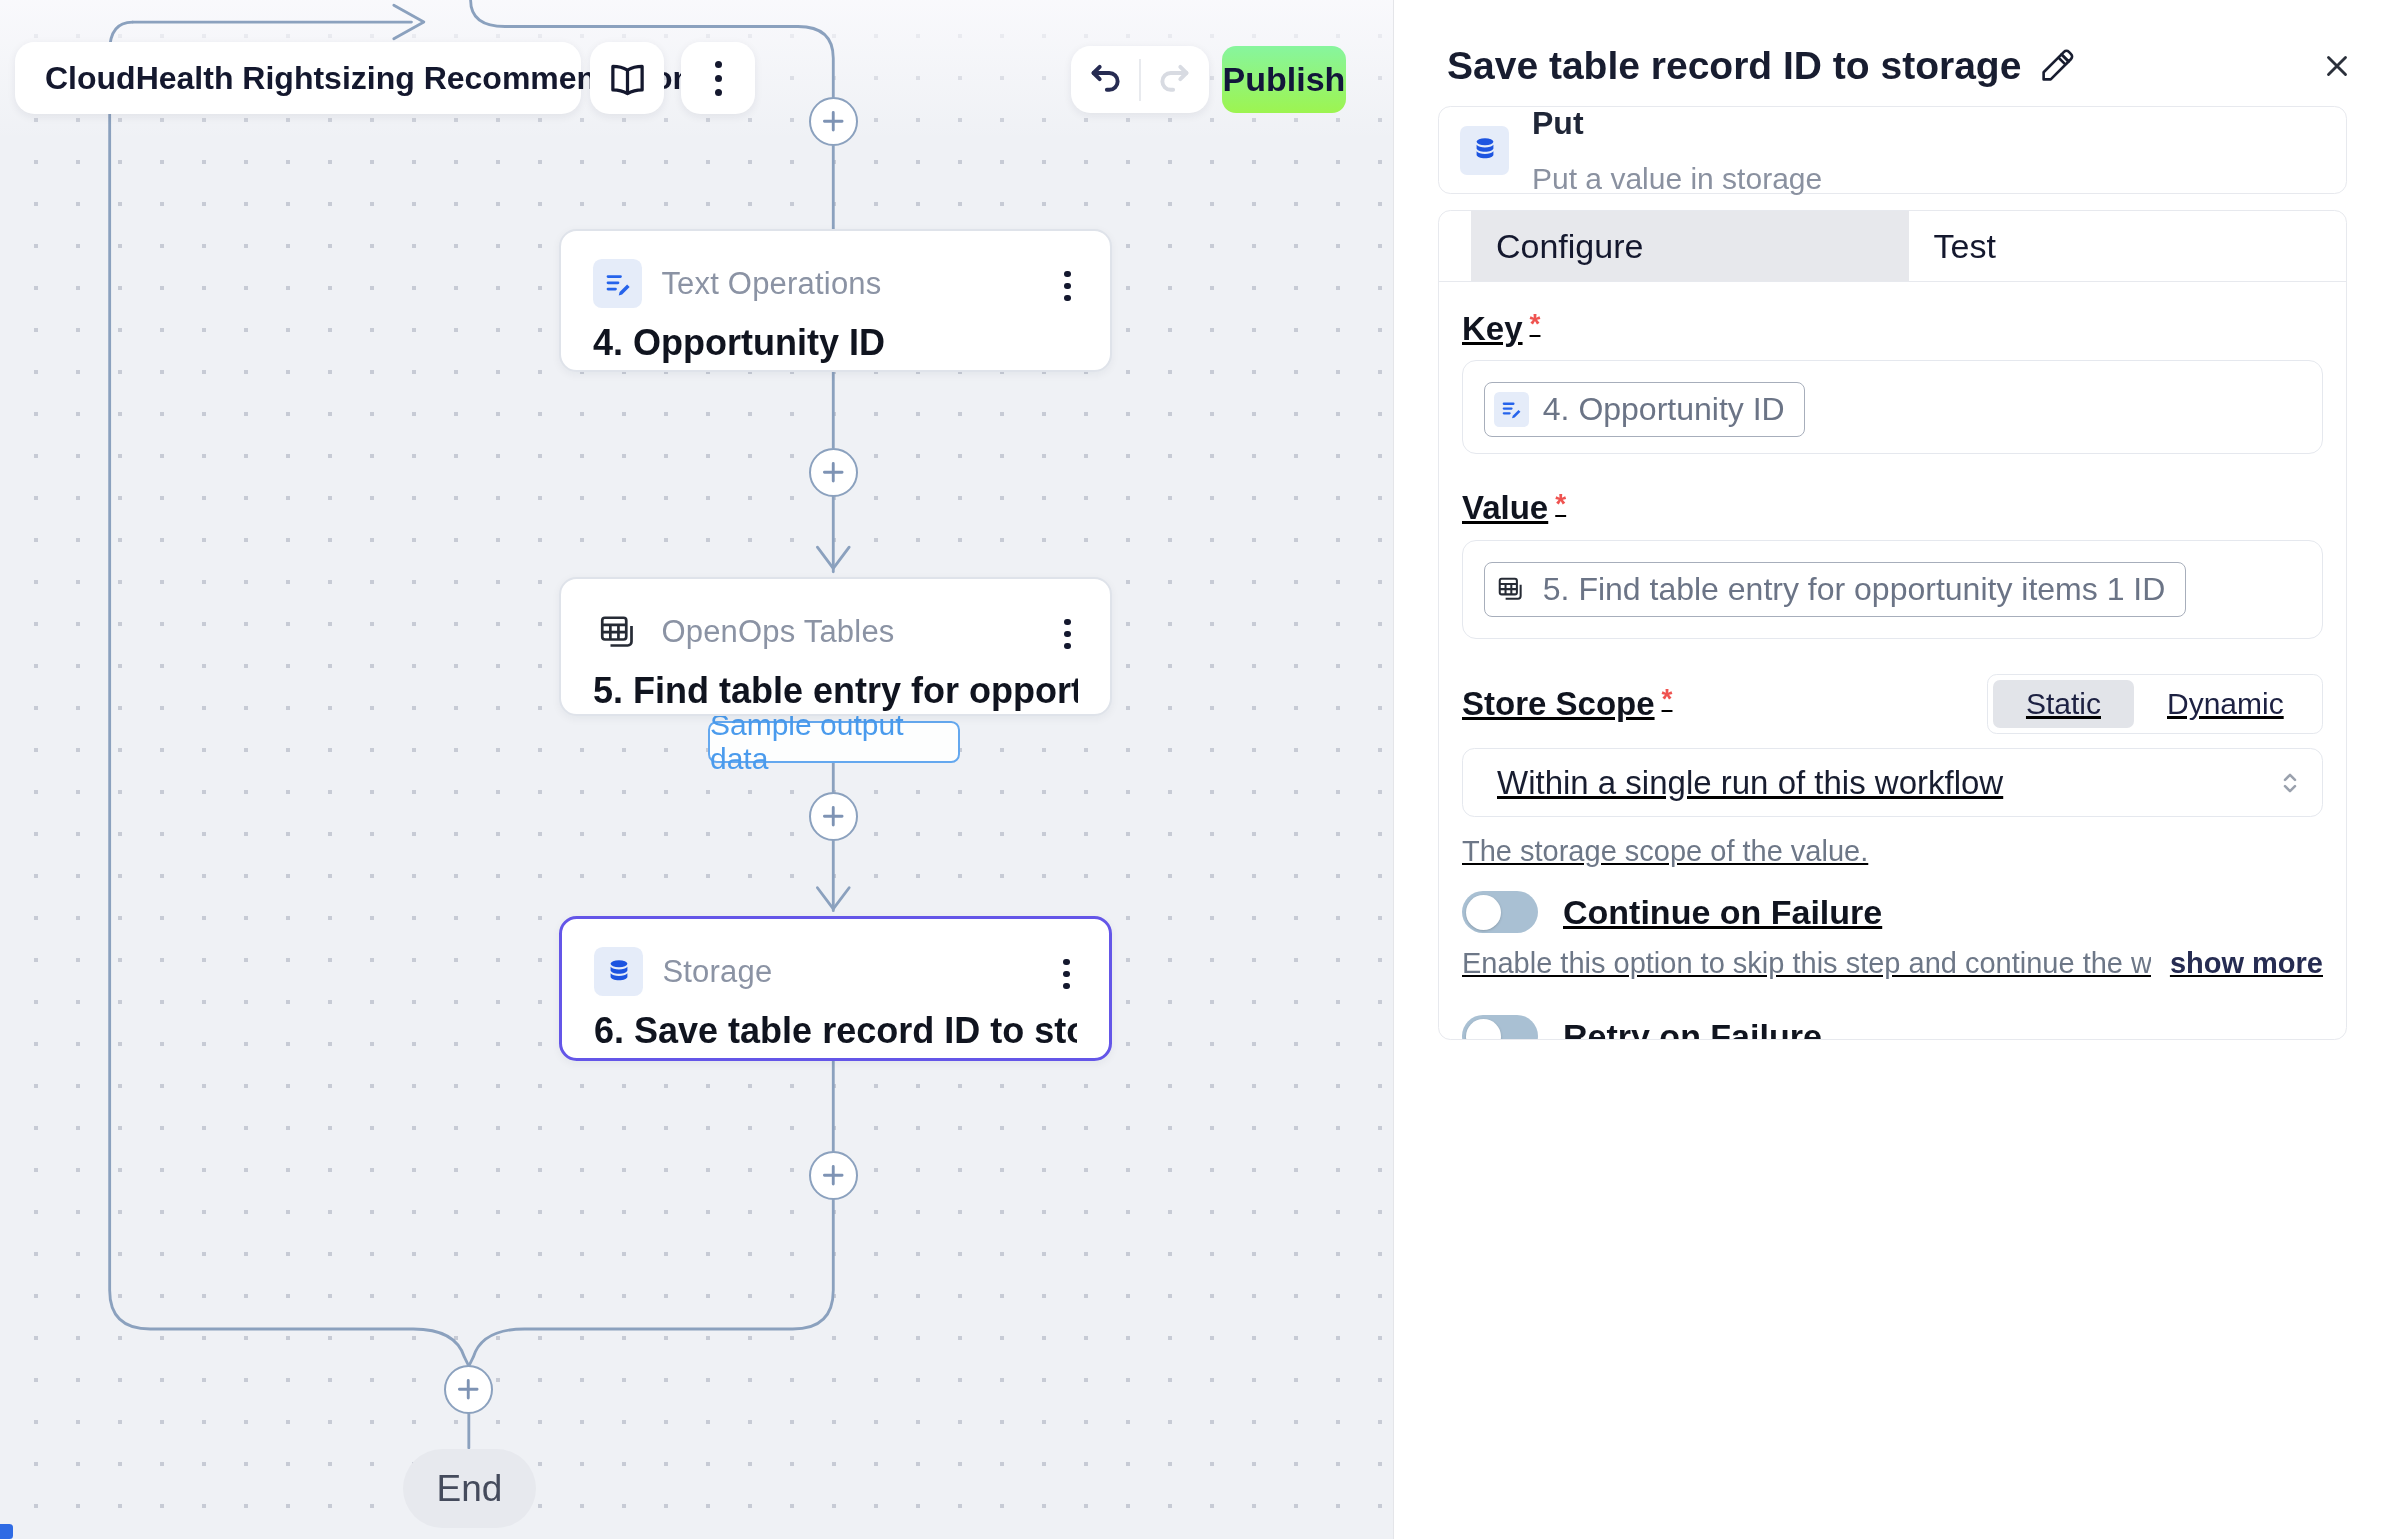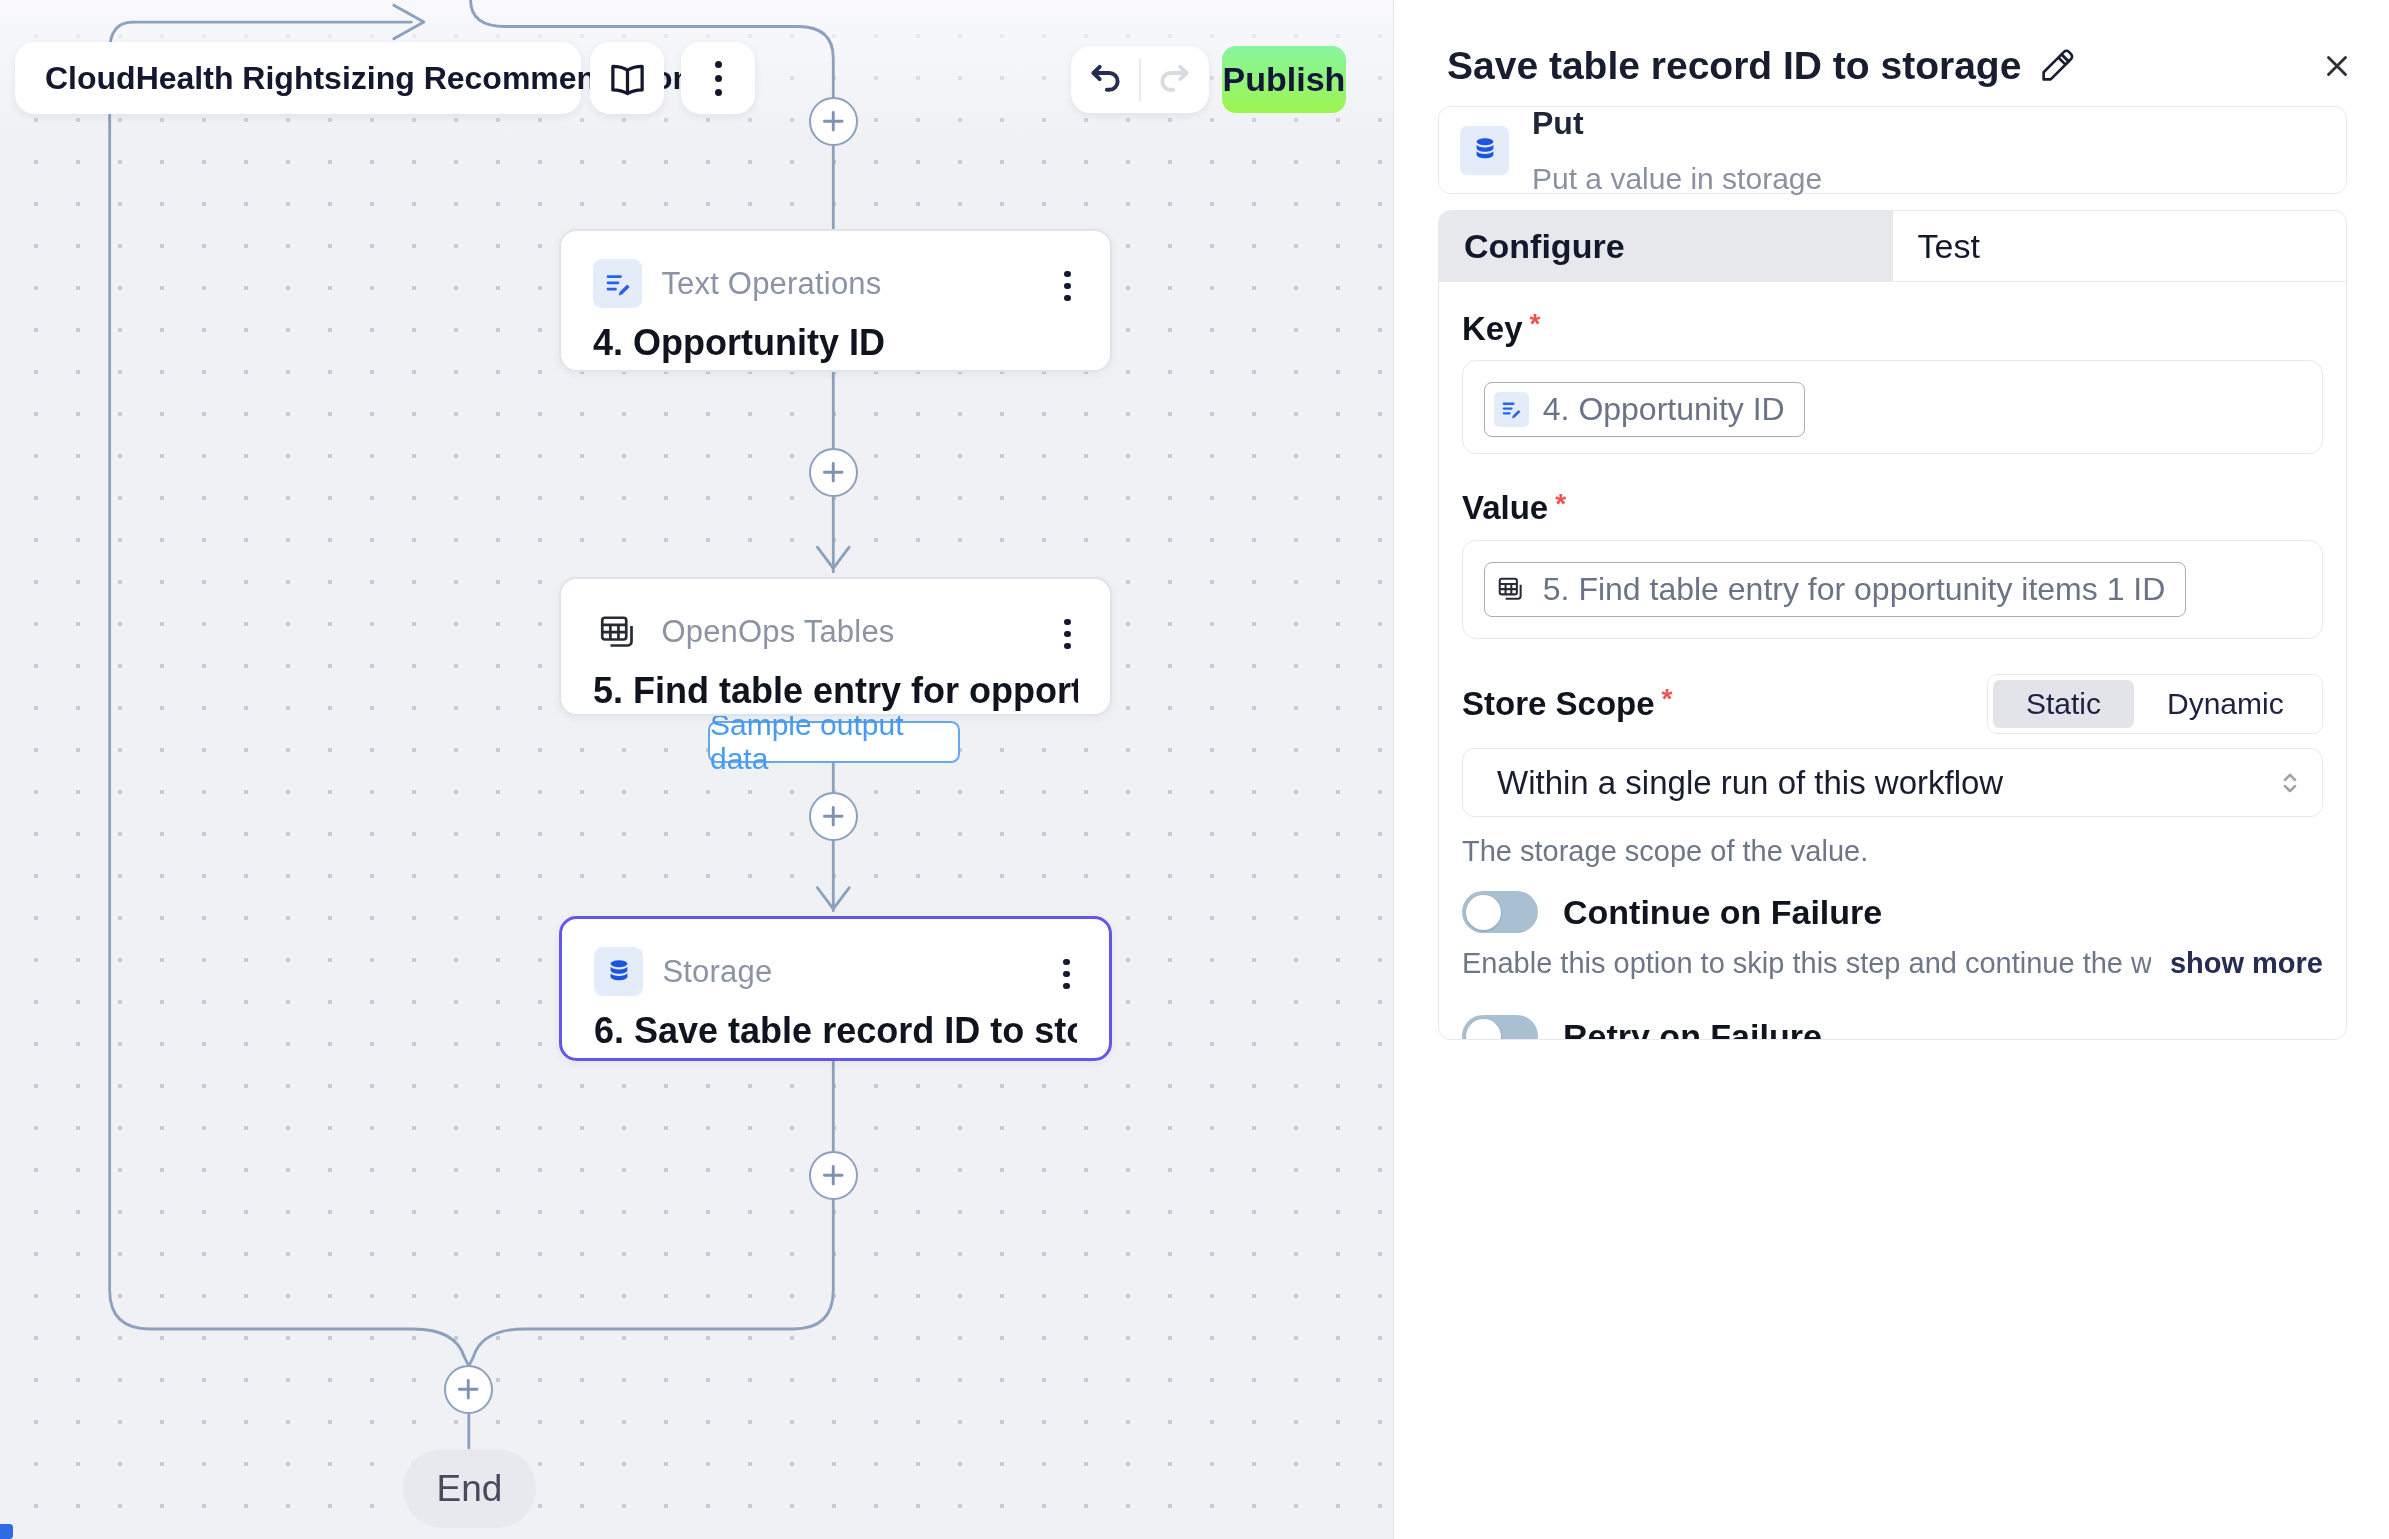--- a/index.html
+++ b/index.html
@@ -89,22 +89,22 @@
   #put-chip { width:49px; height:49px; border-radius:7px; background:#e5ecf9;
     display:flex; align-items:center; justify-content:center; }
   #put-name { font-size:32px; font-weight:600; color:#1f2637; }
   #put-desc { font-size:30px; color:#8a91a0; margin-top:20px; }
 
   #config-card { position:absolute; left:44px; top:210px; width:909px; height:830px;
     border:1.8px solid #e7e9ee; border-radius:12.4px; overflow:hidden; background:#fff; }
   #tabbar { display:flex; height:71px; border-bottom:1.8px solid #e7e9ee; }
   .tab { width:50%; display:flex; align-items:center; padding-left:25px;
     font-size:34px; color:#14182e; cursor:pointer; }
-  .tab.active { background:#e7e8ec; font-weight:700; }
-  #config-body { padding:14px 23px 0 23px; }
+  .tab.active { background:#e7e8ec; font-weight:400;margin-left:32px; }
+  #config-body { padding:14px 23px 0 23px;text-decoration:underline; }
 
   .field-label { display:flex; align-items:flex-start; gap:7px; margin-top:14px;
     font-size:33px; font-weight:600; color:#10141f; }
   .req { color:#ef5350; font-size:28px; margin-top:-1.8px; }
   .field-box { margin-top:12.4px; border:1.8px solid #e5e8ee; border-radius:14px;
     background:#fff; padding:21px; cursor:text; }
   .token { display:inline-flex; align-items:center; gap:14px;
     border:1.8px solid #a7aebb; border-radius:8px; background:#fff;
     padding:8px 19.4px 8px 8.8px; cursor:pointer; }
   .token-icon { width:35px; height:35px; border-radius:5.3px; display:flex;

